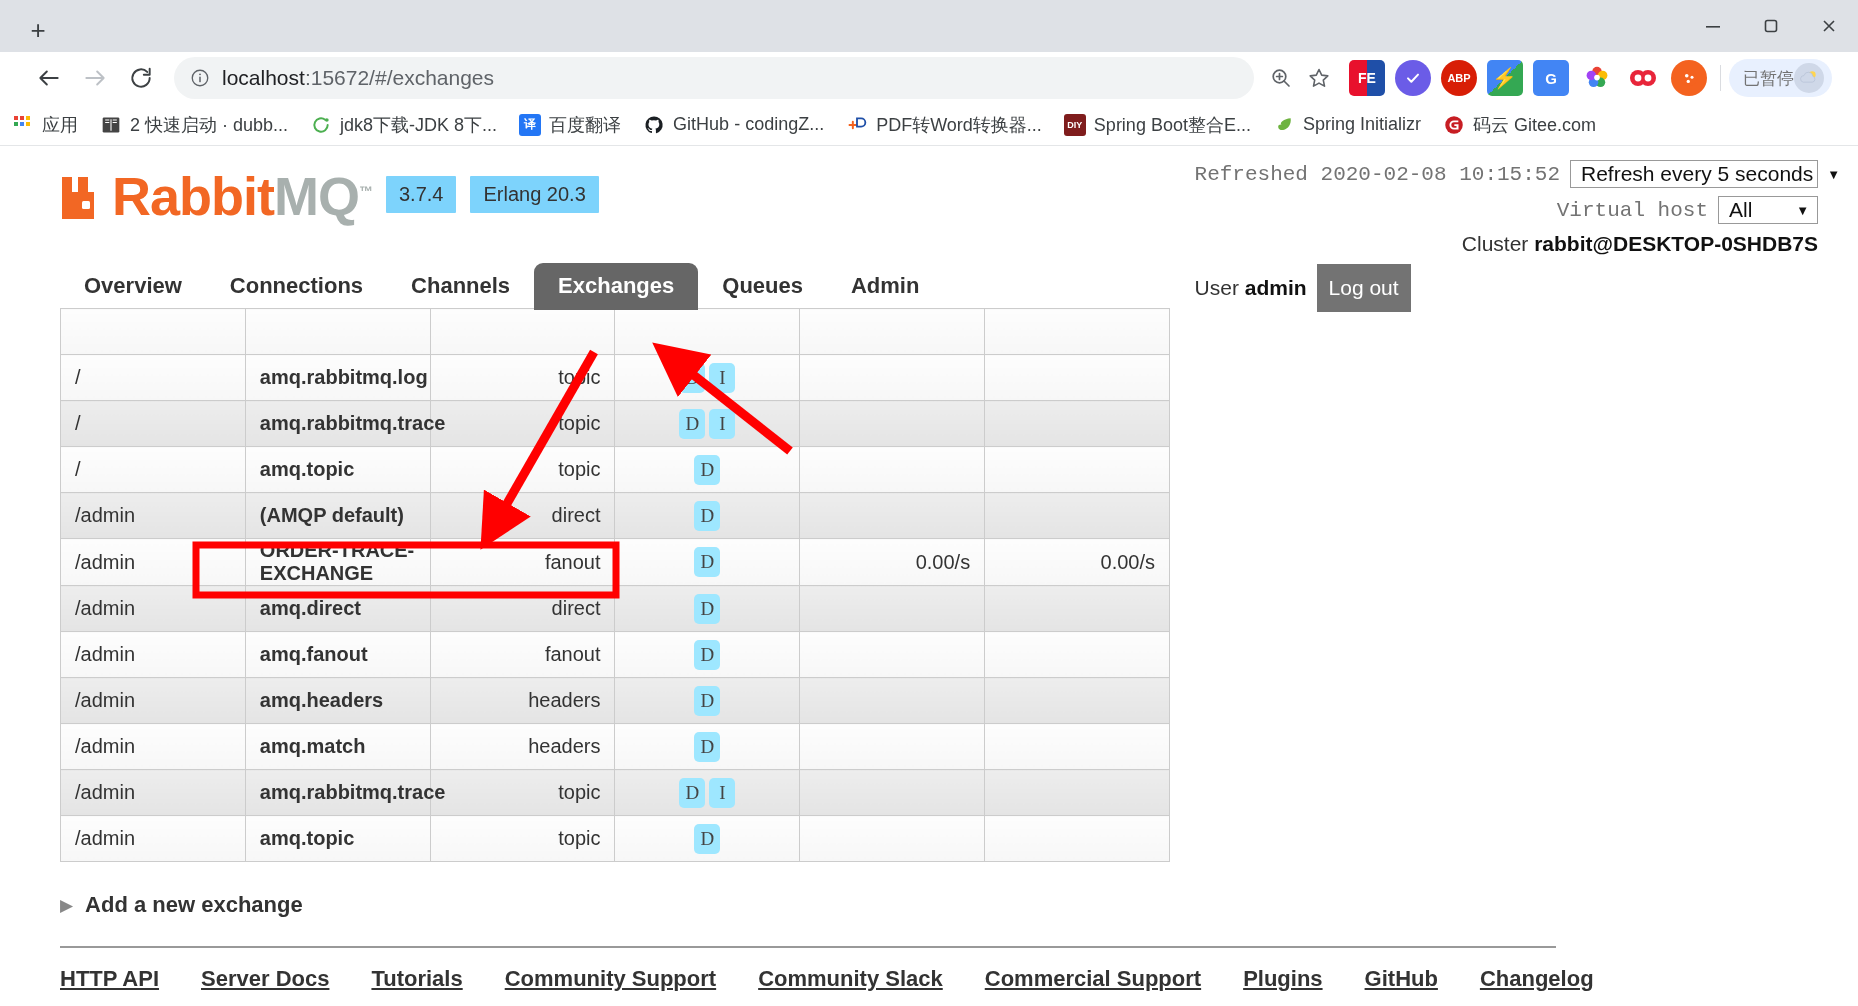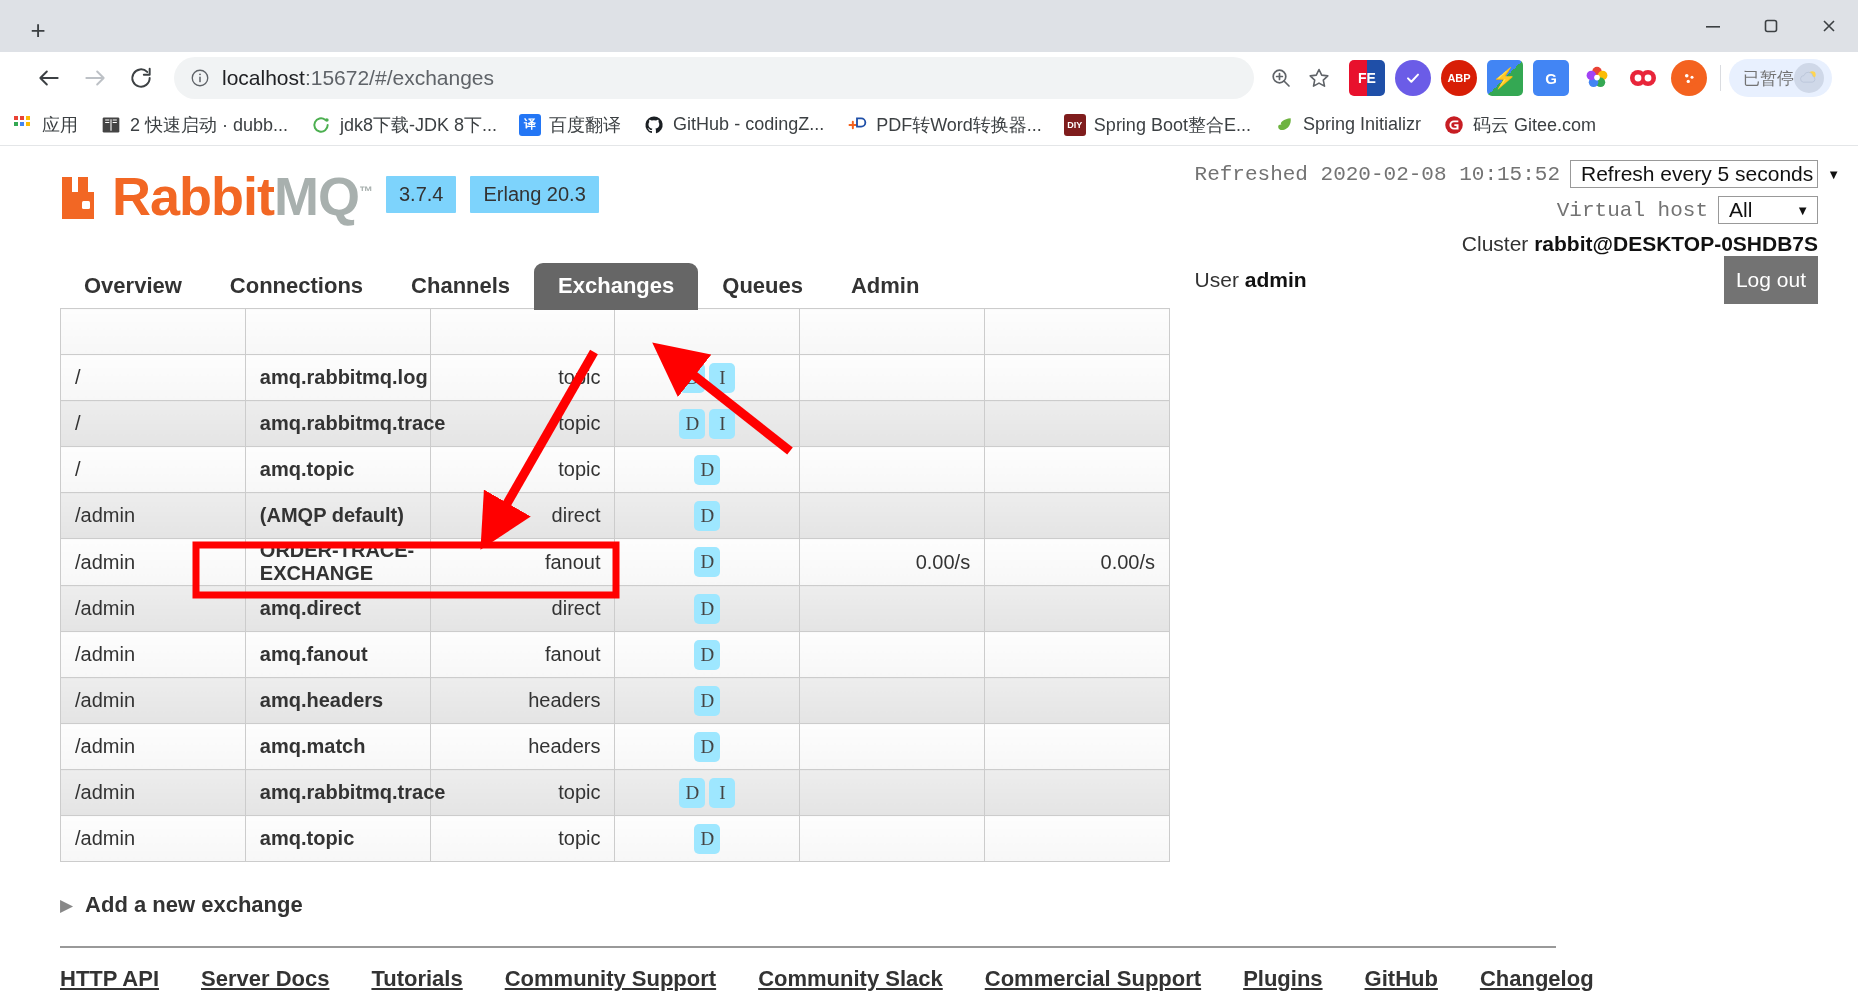--- a/index.html
+++ b/index.html
@@ -76,21 +76,21 @@
   .hr-lbl { font-size:21px; color:#737373; margin-right:10px; white-space:nowrap;font-family:Liberation Mono, monospace; }
   .sel {
     border:1px solid #999; background:#fff; height:28px; display:flex; align-items:center;
     padding:0 8px 0 10px; font-size:21px; color:#111; white-space:nowrap;
   }
   .sel .caret { margin-left:14px; font-size:13px; }
   .sel.refresh { width:248px; justify-content:space-between; }
   .sel.vhost { width:100px; justify-content:space-between; }
   .cluster { font-size:21px; color:#333; white-space:nowrap; }
   .cluster b { color:#111; }
-  .userrow { display:flex; align-items:center; justify-content:space-between; }
+  .userrow { display:flex; align-items:center; justify-content:flex-start; margin-top:8px; }
   .user-lbl { font-size:21px; color:#333; margin-right:10px; }
   .user-lbl b { color:#111; }
   .logout { background:#737373; color:#fff; font-size:21px; padding:12px 12px; border:none; font-family:inherit; }
 
   .tabs { position:relative; display:flex; align-items:center; height:44px; margin-left:20px; }
   .mtab {
     font-size:22px; font-weight:bold; color:#333; padding:10px 24px 11px; white-space:nowrap;
   }
   .mtab.active { background:#666; color:#fff; border-radius:9px 9px 0 0; }
 

